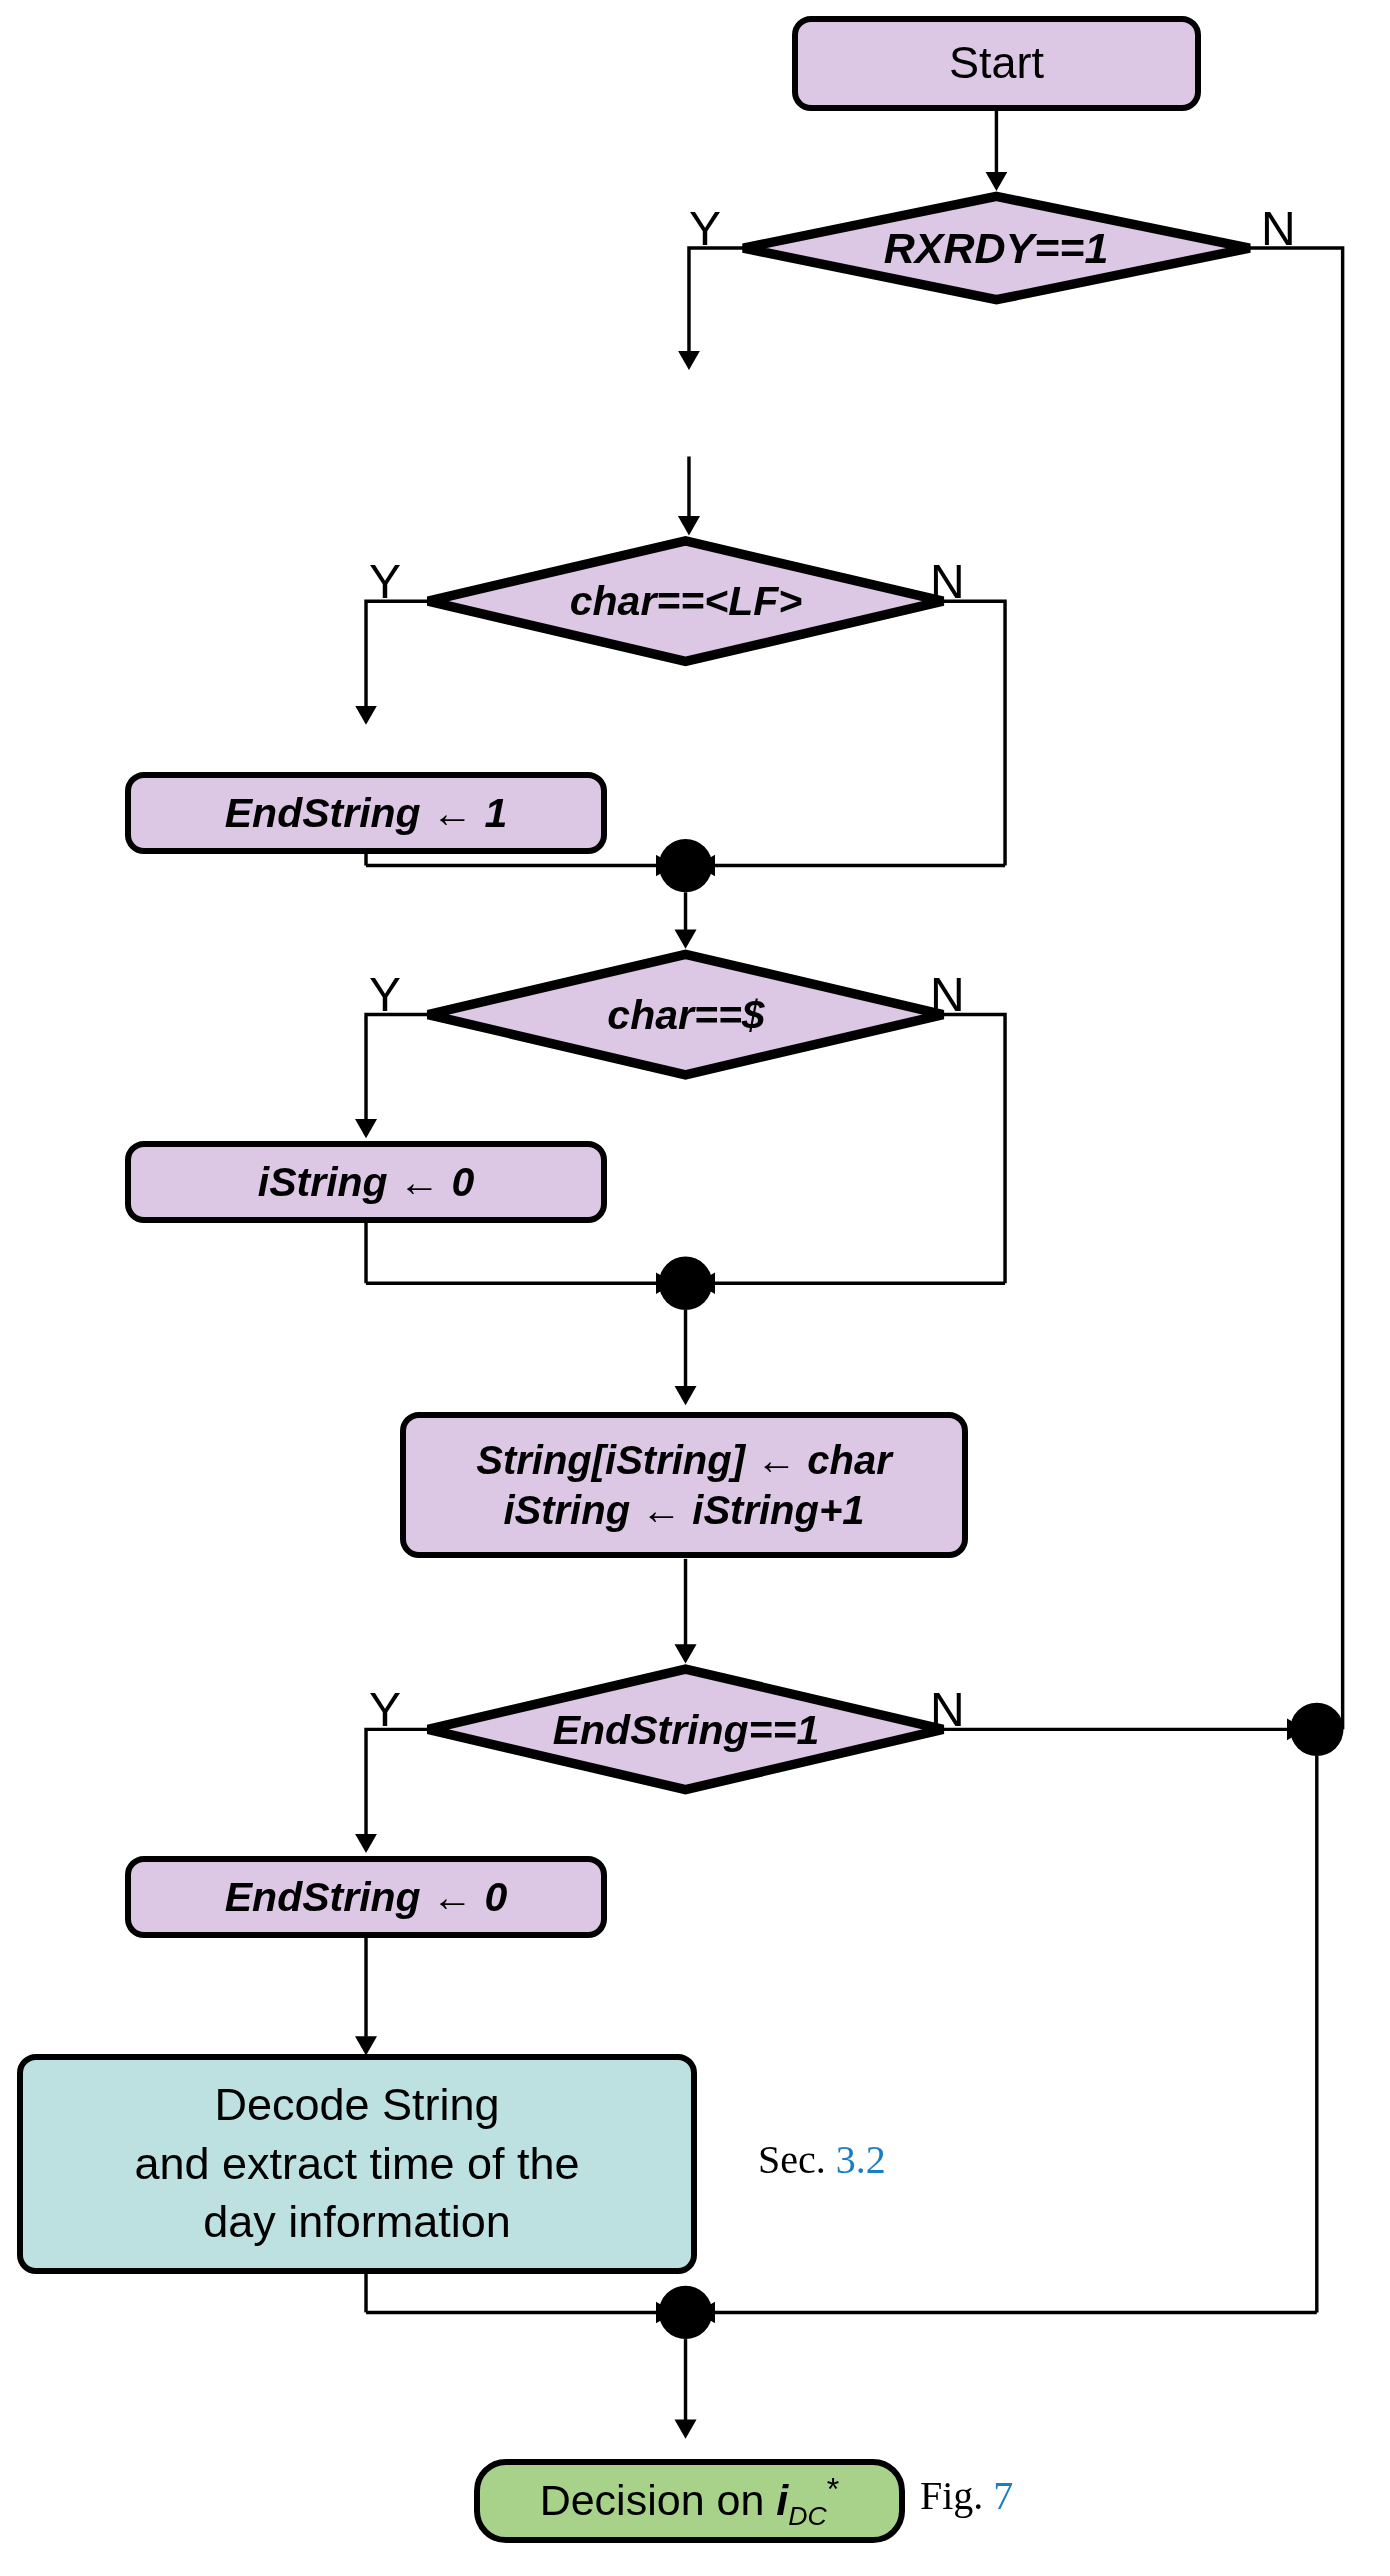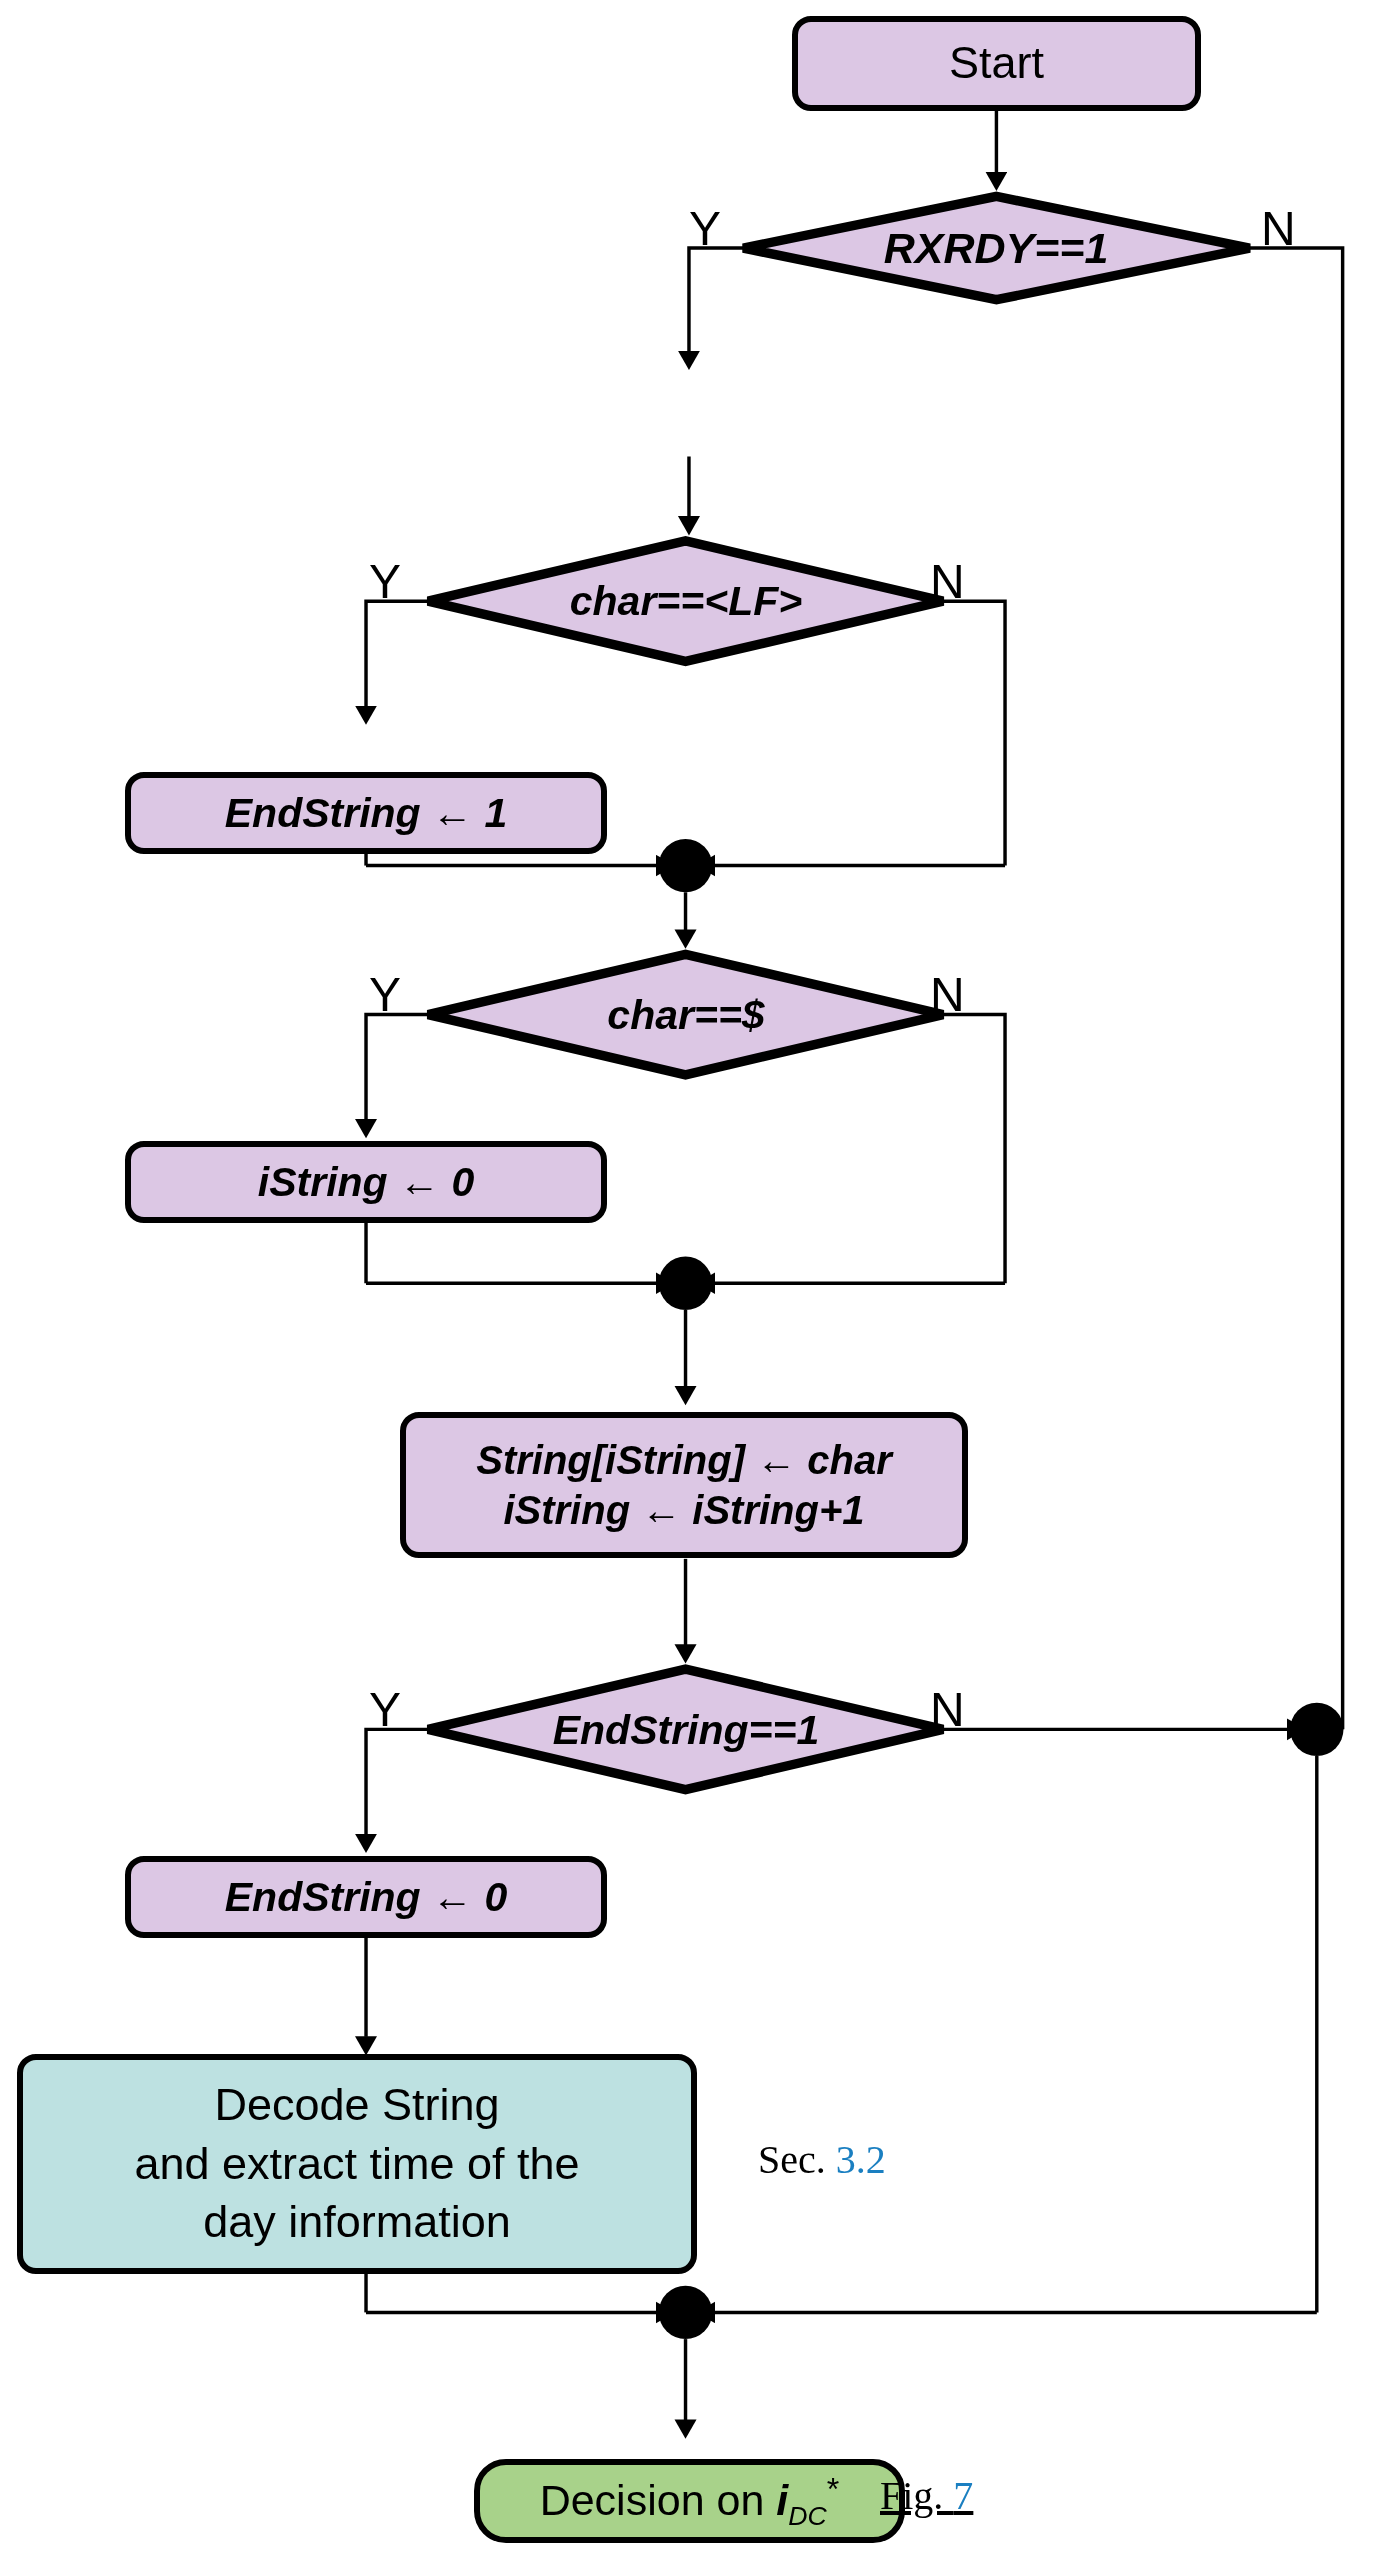--- a/index.html
+++ b/index.html
@@ -188,18 +188,18 @@
   </div>
 
   <div class="ref" style="left:758px;top:2136px;text-align:right;">
     <span>Sec. </span><span class="num">3.2</span>
   </div>
 
   <div class="node proc green" style="left:474px;top:2459px;width:431px;height:84px;font-size:43px;border-radius:32px;">
     <span class="plain" style="display:inline-block;"><span>Decision on </span><span class="italic" style="font-style:italic;">i</span><span class="sub">DC</span><span class="sup">*</span></span>
   </div>
 
-  <div class="ref" style="left:880px;top:2472px;text-decoration:underline;">
+  <div class="ref" style="left:920px;top:2472px;">
     <span>Fig. </span><span class="num">7</span>
   </div>
 
 </div>
 
 
 </body></html>

